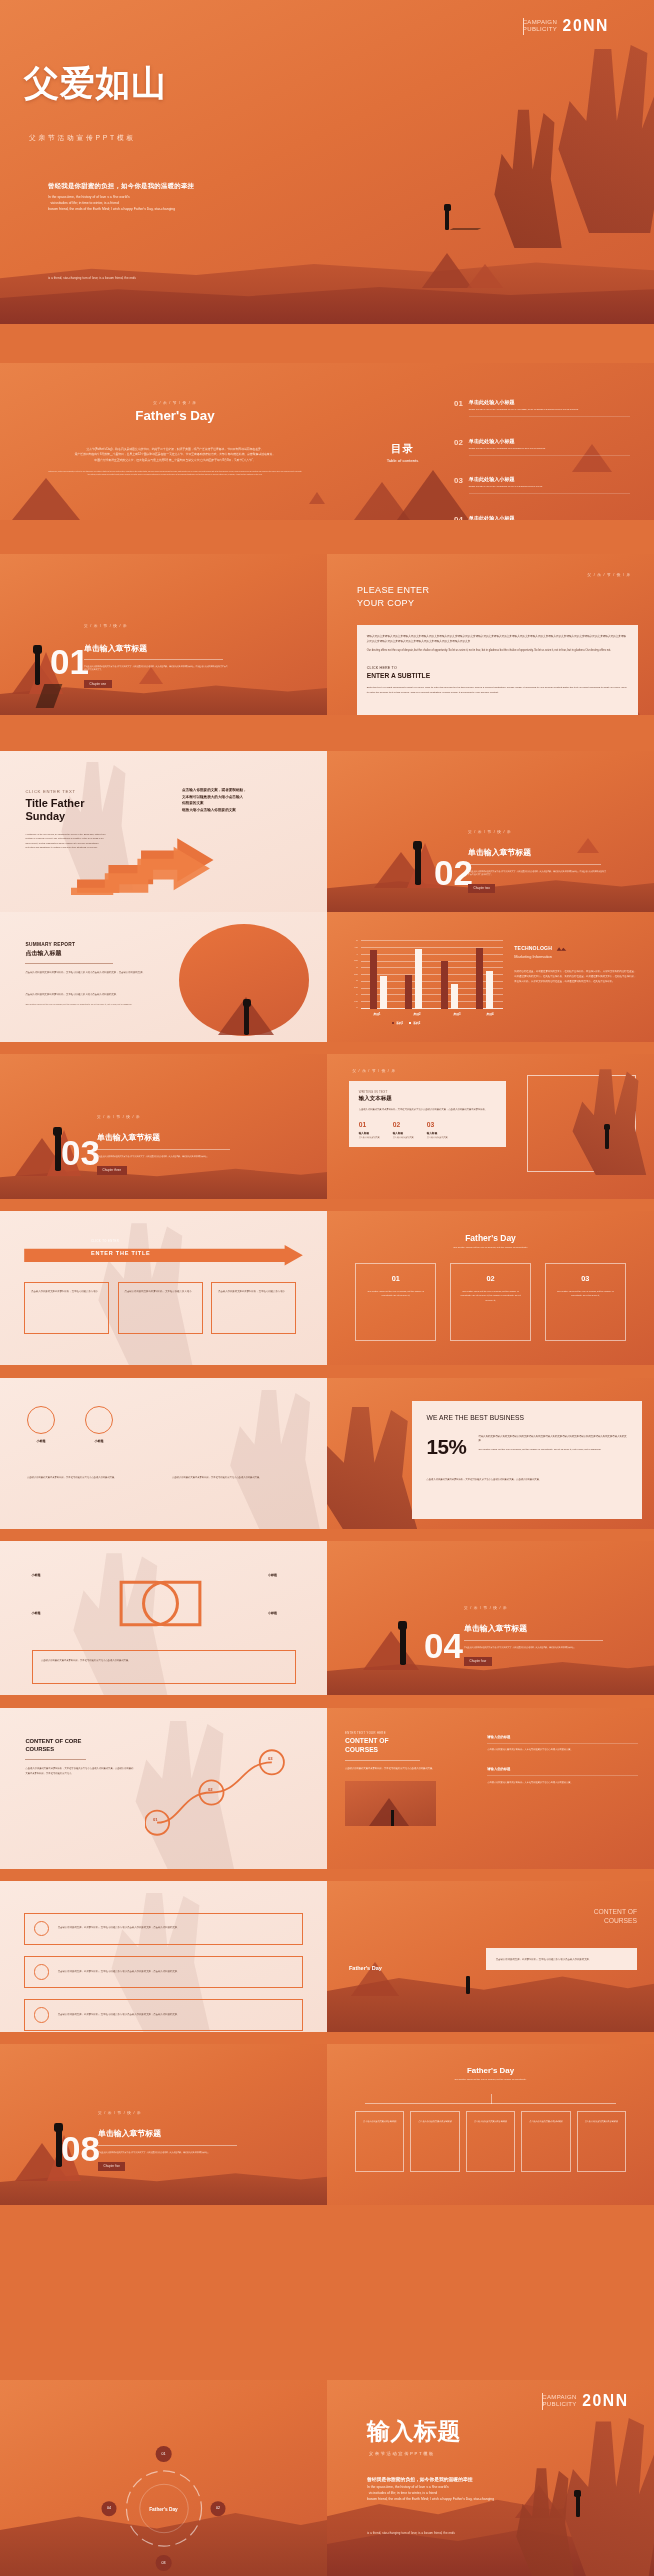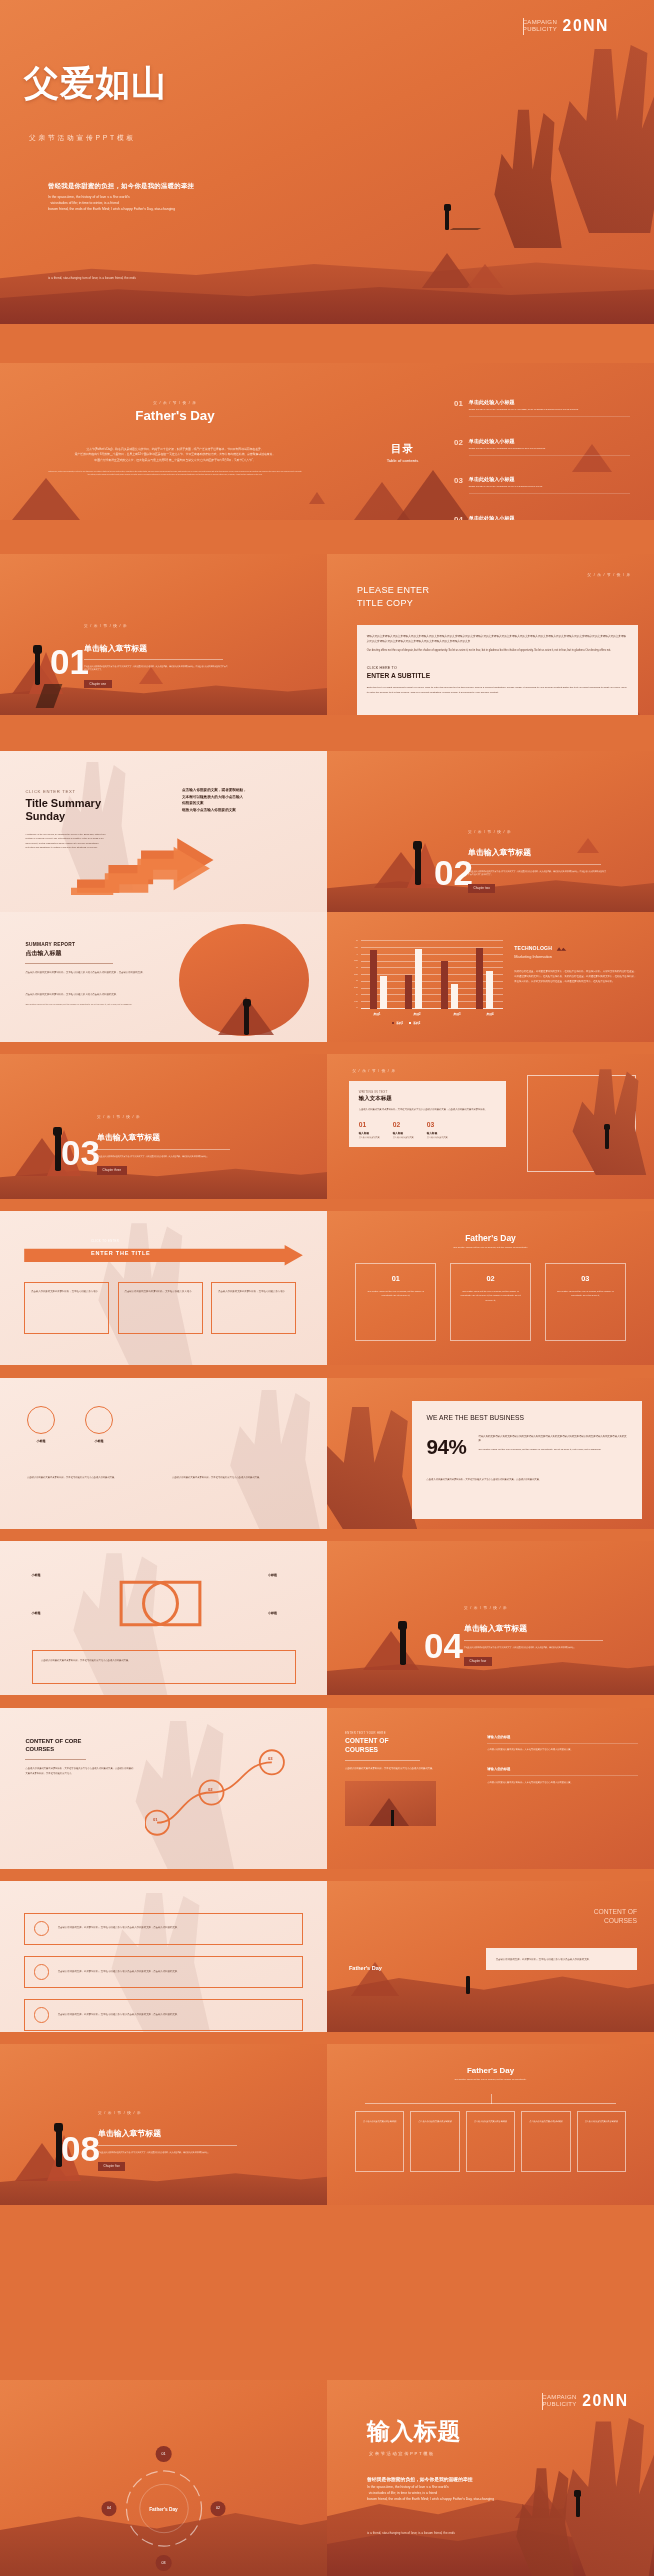--- a/index.html
+++ b/index.html
@@ -226,40 +226,40 @@
   <section class="slide sl-orange" style="left:327px;top:554px;width:327px;height:161px;">
     <div class="m-tri" style="right:67px;bottom:0;">
       <i style="border-left:30px solid transparent;border-right:30px solid transparent;border-bottom:48px solid rgba(162,63,40,.82);"></i>
     </div>
     <div class="m-tri" style="right:14.5px;bottom:0;">
       <i style="border-left:24px solid transparent;border-right:24px solid transparent;border-bottom:38px solid rgba(176,70,44,.72);"></i>
     </div>
     <div class="tag-cn" style="position:absolute;right:23px;top:19.4px;">父 / 亲 / 节 / 快 / 乐</div>
     <div style="position:absolute;left:30px;top:30px;font-size:9px;font-weight:400;letter-spacing:.04em;line-height:1.45;">
       <div>PLEASE ENTER</div>
-      <div>TITLE COPY</div>
+      <div>YOUR COPY</div>
     </div>
     <div class="card-fill" style="position:absolute;left:30px;top:71px;right:15.7px;bottom:-73px;padding:8.5px 9.7px;">
       <div style="font-size:2.6px;line-height:2.1;color:#5a3426;">请输入您的文案请输入您的文案请输入您的文案请输入您的文案请输入您的文案请输入您的文案请输入您的文案请输入您的文案请输入您的文案请输入您的文案请输入您的文案请输入您的文案请输入您的文案请输入您的文案请输入您的文案请输入您的文案请输入您的文案请输入您的文案请输入您的文案请输入您的文案</div>
       <div style="font-size:2.6px;line-height:2.0;color:#6b4233;margin-top:3.6px;">Our destiny offers not the cup of despair, but the chalice of opportunity. So let us seize it, not in fear, but in gladness but the chalice of opportunity. So let us seize it, not in fear, but in gladness Our destiny offers not.</div>
       <div style="margin-top:13.3px;">
         <div style="font-size:3.6px;letter-spacing:.06em;color:#4a2a1e;">CLICK HERE TO</div>
         <div style="font-size:6.7px;font-weight:700;color:#2f170f;margin-top:1.2px;">ENTER A SUBTITLE</div>
         <div style="font-size:2.5px;line-height:2.0;color:#6b4233;margin-top:6px;">Enter the text you want according to what you need. Click to enter the specific text in this column. This is a concept illustration. Please modify it according to your specific content.Enter the text you want according to what you need. Click to enter the specific text in this column. This is a concept illustration. Please modify it according to your specific content.</div>
       </div>
     </div>
   </section>
 
   <section class="slide sl-cream" style="left:0;top:751px;width:327px;height:161px;">
     <div style="position:absolute;left:42px;top:0;width:97px;height:139px;background:rgba(190,150,140,.22);
        clip-path:polygon(44% 100%,20% 58%,28% 32%,40% 44%,46% 8%,58% 8%,62% 44%,74% 10%,86% 16%,82% 54%,94% 100%);"></div>
     <div style="position:absolute;left:25.4px;top:38px;width:139px;">
       <div style="font-size:4.2px;letter-spacing:.16em;color:#8a6454;">CLICK ENTER TEXT</div>
       <div style="font-size:11px;font-weight:700;color:#241310;margin-top:3px;line-height:1.2;">
-        <div>Title Summary</div>
+        <div>Title Father</div>
         <div>Sunday</div>
       </div>
       <div style="font-size:2.2px;line-height:2.0;color:#6d4a3c;margin-top:8.5px;width:82px;">e birthplace of the Red Cross, by changing the colour of the Swiss flag, without any political or religious element. The International Committee of the Red Cross is an independent, neutral organization whose mission is to provide humanitarian protection and assistance to victims of war and other situations of violence.</div>
     </div>
     <div style="position:absolute;left:182px;top:36px;width:127px;font-size:3.6px;font-weight:700;color:#3b2117;line-height:1.85;">
       <div>点击输入你想要的文案，或者复制粘贴，</div>
       <div>文本框可以随意放大的大缩小点击输入</div>
       <div>你想要的文案</div>
       <div>缩放大缩小点击输入你想要的文案</div>
     </div>
@@ -507,21 +507,21 @@
     </div>
   </section>
 
   <section class="slide sl-orange" style="left:327px;top:1378px;width:327px;height:151px;">
     <div style="position:absolute;left:-36px;top:18px;width:139px;height:139px;
         background:linear-gradient(200deg,#c05a35,#9b3f28);
         clip-path:polygon(40% 100%,16% 62%,26% 36%,38% 48%,44% 8%,56% 8%,60% 48%,72% 10%,84% 18%,80% 58%,92% 100%);"></div>
     <div class="card-fill" style="position:absolute;left:85px;top:23px;right:12px;bottom:9.7px;padding:13.3px 14.5px;">
       <div style="font-size:6.7px;font-weight:400;letter-spacing:.01em;color:#241310;">WE ARE THE BEST BUSINESS</div>
       <div style="display:flex;gap:12px;margin-top:13.3px;align-items:flex-start;">
-        <div class="kpi">94%</div>
+        <div class="kpi">15%</div>
         <div style="flex:1;">
           <div style="font-size:2.4px;line-height:2.0;color:#5a3426;">请输入您的文案请输入您的文案请输入您的文案请输入您的文案请输入您的文案请输入您的文案请输入您的文案请输入您的文案请输入您的文案</div>
           <div style="font-size:2.4px;line-height:2.0;color:#6b4233;margin-top:3.6px;">Our destiny offers not the cup of despair, but the chalice of opportunity. So let us seize it, not in fear, but in gladness.</div>
         </div>
       </div>
       <div style="font-size:2.3px;line-height:2.0;color:#6b4233;margin-top:18px;">点击输入你想要的文案或者复制粘贴，文本框可以随意放大缩小点击输入你想要的文案，点击输入你想要的文案。</div>
     </div>
   </section>
 
   <section class="slide sl-cream" style="left:0;top:1541px;width:327px;height:154px;">

